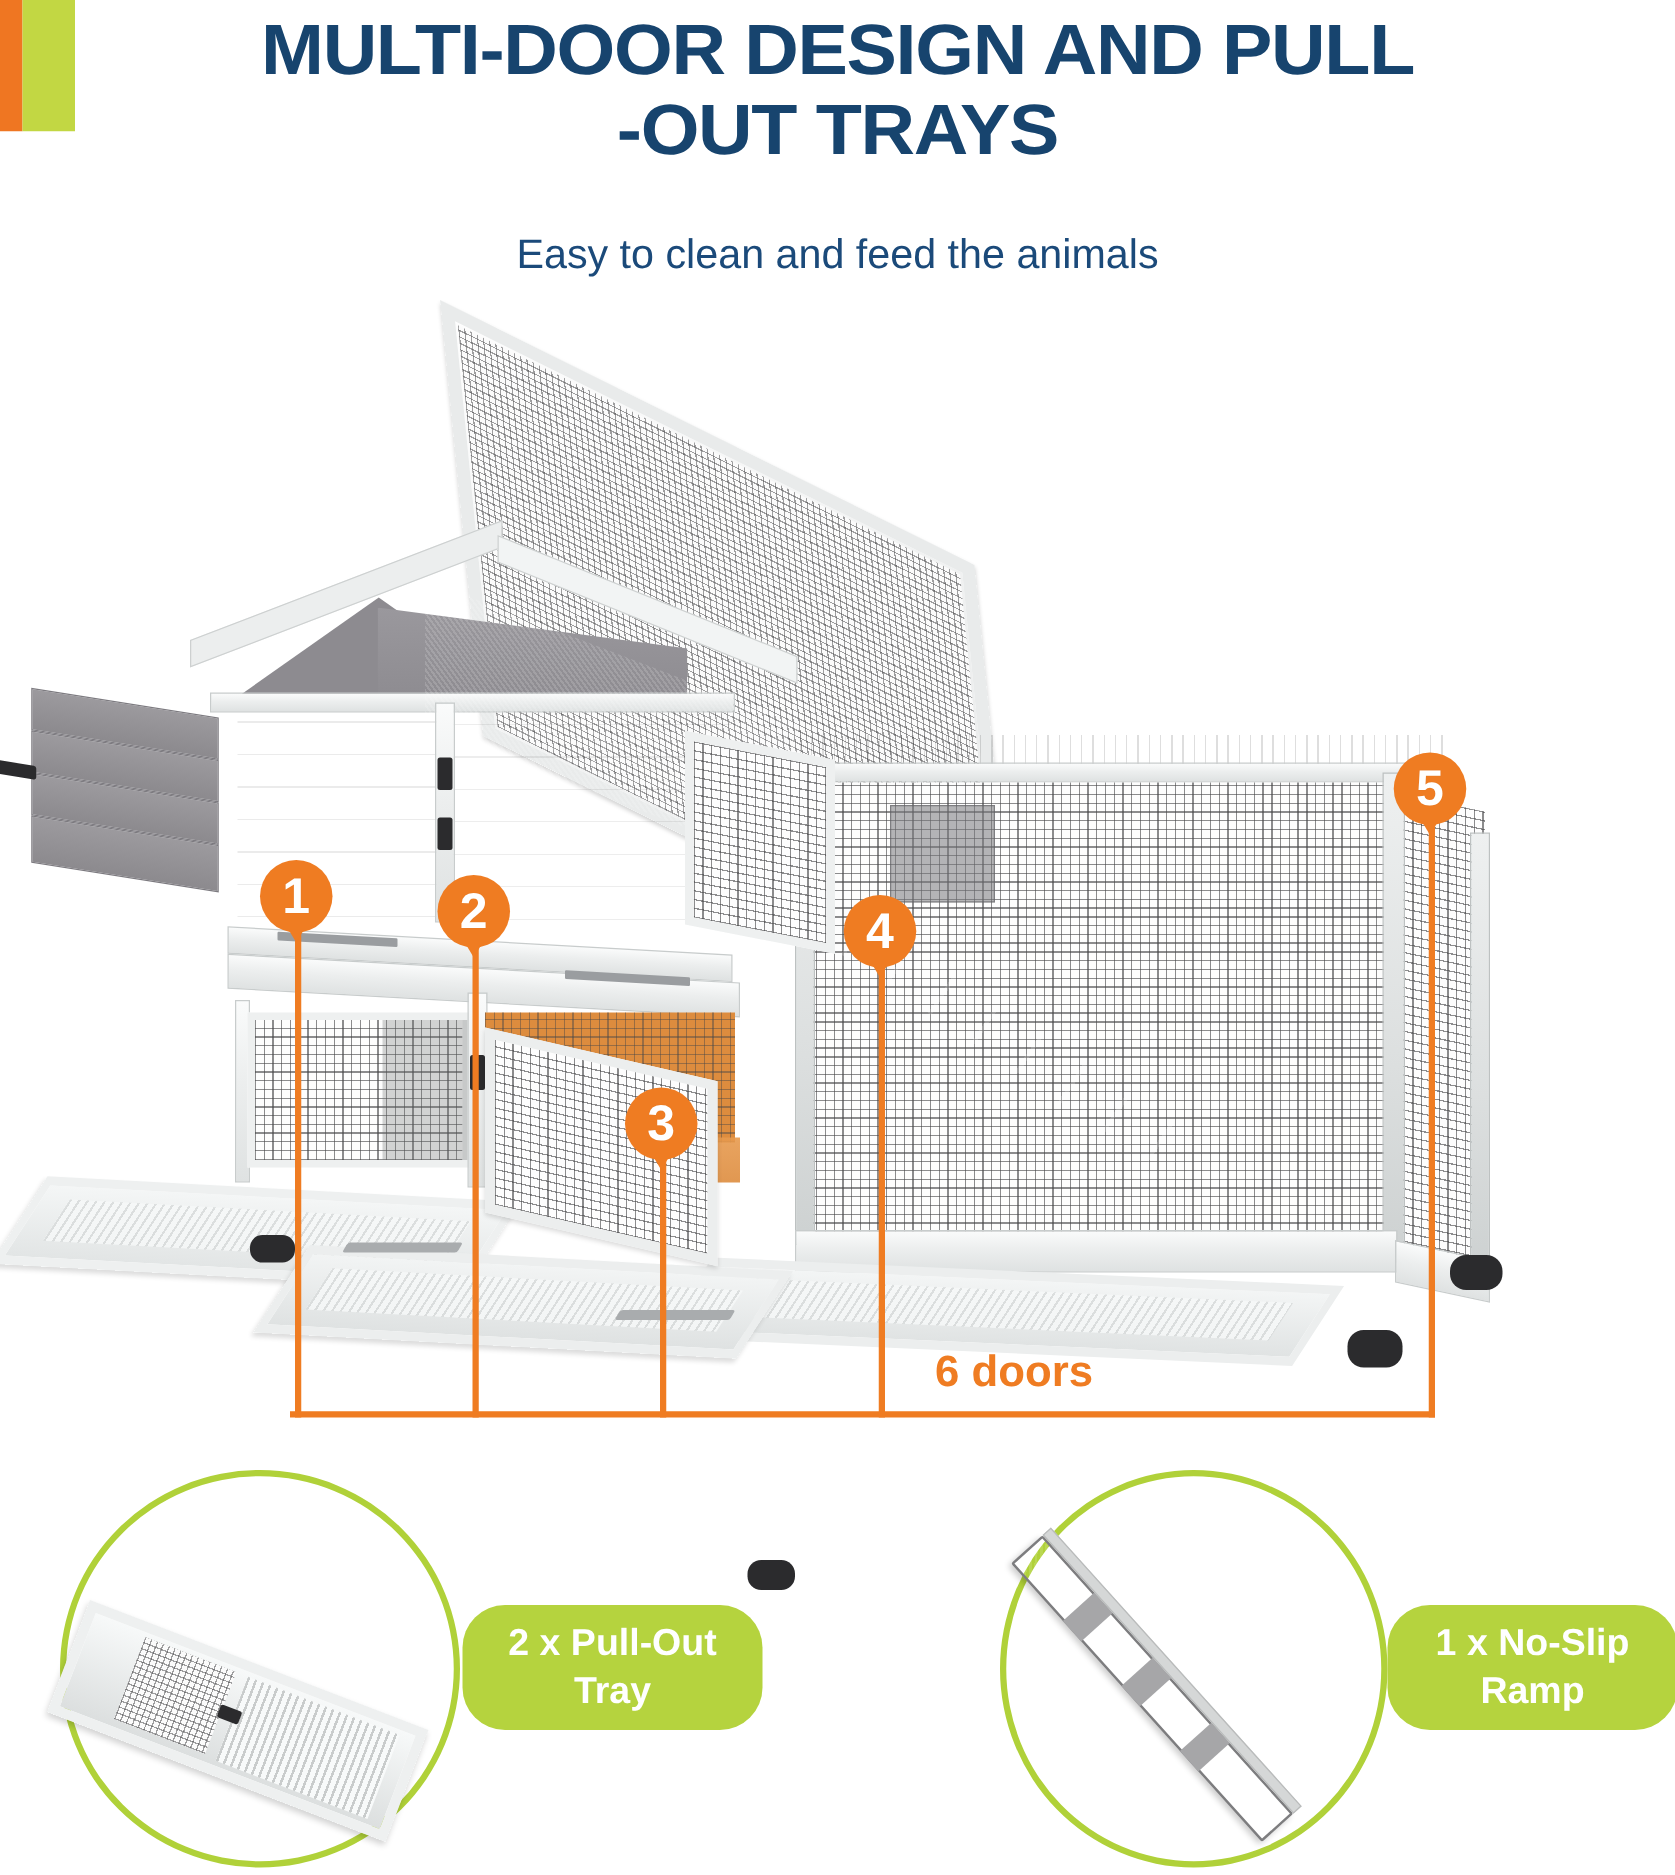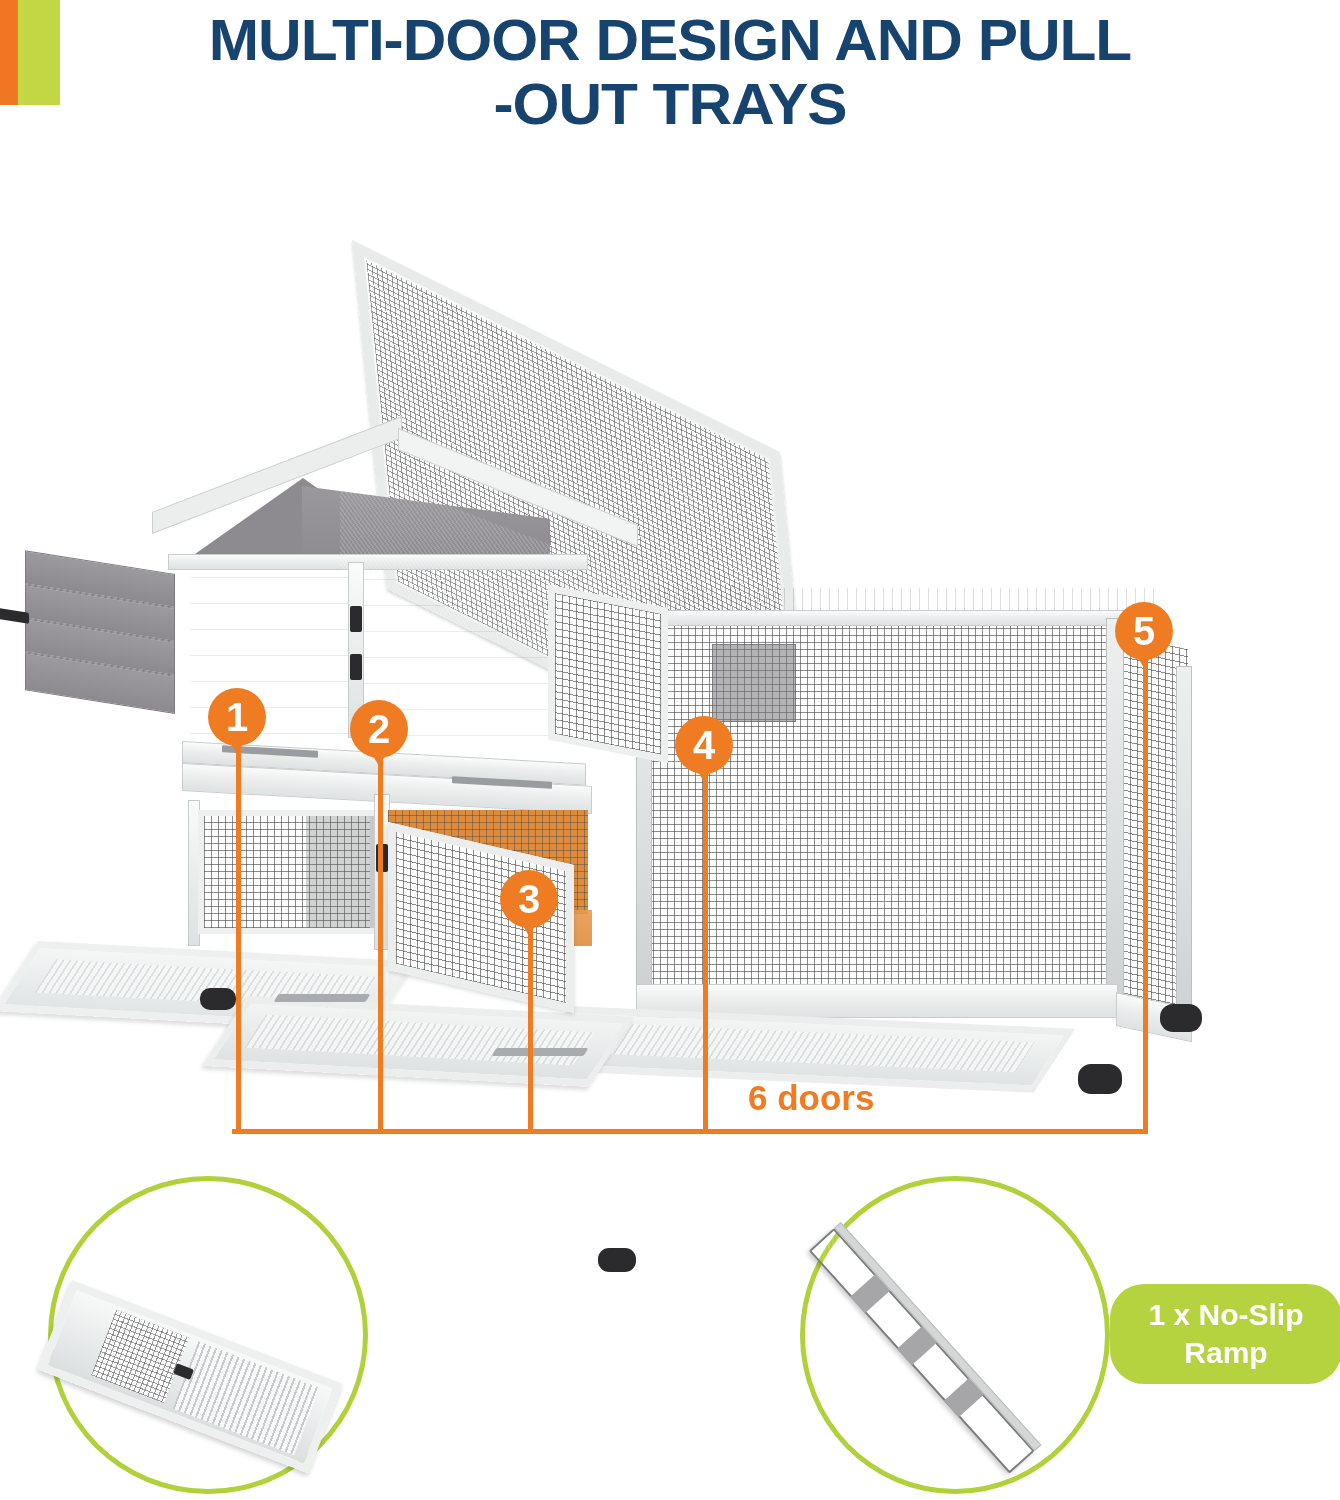--- a/index.html
+++ b/index.html
@@ -106,20 +106,21 @@
   }
 </style>
 </head>
 <body>
 
 <div id="header">
   <div class="accent-bar" id="accent-orange"></div>
   <div class="accent-bar" id="accent-green"></div>
   <div id="title">MULTI-DOOR DESIGN AND PULL
 -OUT TRAYS</div>
+  <div id="subtitle">Easy to clean and feed the animals</div>
 </div>
 
 <div id="stage">
 
   <div style="position:absolute;left:352px;top:4px;width:430px;height:330px;transform:skewY(31deg) rotate(-6deg);transform-origin:left top;">
     <div class="wood" style="position:absolute;left:0;top:0;width:100%;height:100%;border-width:11px;border-color:#e9ebeb;
                 background:linear-gradient(135deg,#fdfdfd,#e6e8e8);box-shadow:0 2px 3px rgba(0,0,0,.18);"></div>
     <div class="mesh-fine" style="position:absolute;left:13px;top:13px;right:13px;bottom:13px;"></div>
   </div>
 
@@ -271,20 +272,22 @@
     <div style="position:absolute;left:0;top:0;width:100%;height:100%;
                 background:linear-gradient(180deg,#f7f9f9,#dcdfdf);
                 border:8px solid #eef0f0;box-sizing:border-box;
                 box-shadow:0 3px 5px rgba(0,0,0,.18);"></div>
     <div class="mesh-fine" style="position:absolute;left:52px;top:12px;width:78px;height:70px;"></div>
     <div style="position:absolute;left:140px;top:12px;width:130px;height:72px;
                 background-image:repeating-linear-gradient(90deg,#c9cccc 0 2px,#f8fafa 2px 6px);"></div>
     <span class="latch" style="left:128px;top:40px;width:18px;height:11px;"></span>
   </div>
 
+  <div class="fpill" style="left:340px;top:114px;width:240px;height:100px;">2 x Pull-Out
+Tray</div>
 </div>
 
 <div class="feature" style="left:760px;width:580px;">
   <div class="fcircle" style="left:40px;top:6px;width:310px;height:318px;"></div>
 
   <div style="position:absolute;left:74px;top:58px;width:300px;height:34px;
               transform:rotate(48deg);transform-origin:left top;">
     <div style="position:absolute;left:0;top:0;width:100%;height:100%;
                 background:linear-gradient(180deg,#b0b0b2,#8d8d8f 55%,#9d9d9f);
                 border:2px solid #7d7d7f;box-sizing:border-box;border-radius:2px;

